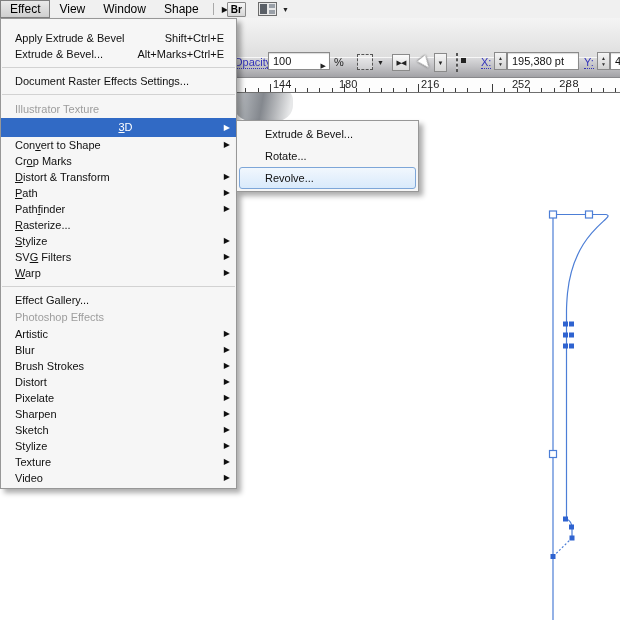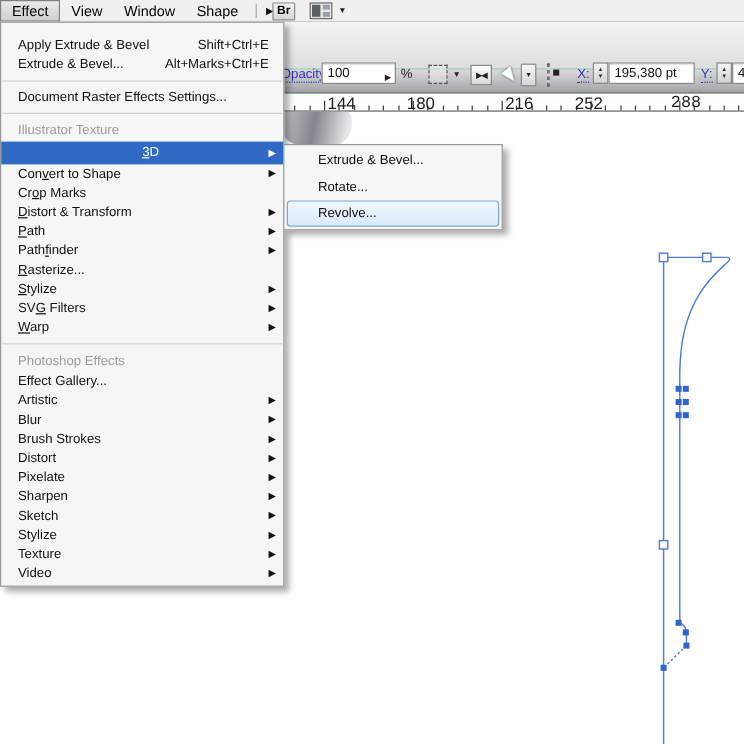--- a/index.html
+++ b/index.html
@@ -1,16 +1,16 @@
 <!DOCTYPE html>
 <html><head>
 <meta charset="utf-8">
 <style>
   html,body{margin:0;padding:0;}
-  .screen{position:relative;width:620px;height:620px;overflow:hidden;background:#15803d;
+  .screen{position:relative;width:620px;height:620px;overflow:hidden;background:#8b5cf6;
     font-family:"Liberation Sans",sans-serif;-webkit-font-smoothing:antialiased;}
 
   
   .menubar{position:absolute;top:0;left:0;right:0;height:18px;background:#f0f0f0;
     display:flex;align-items:center;font-size:12px;z-index:40;}
   .mb-item{height:18px;line-height:18px;padding:0 9px;color:#000;}
   .mb-item.pressed{background:linear-gradient(#eaeaea,#cfcfcf);border:1px solid #7f7f7f;
     height:16px;line-height:16px;}
   .mb-sep{width:1px;height:12px;background:#a9a9a9;margin:0 5px;}
   .br-btn{display:flex;align-items:center;height:15px;margin-left:3px;}
@@ -47,21 +47,21 @@
 
   
   .darkband{position:absolute;top:57px;left:0;right:0;height:21px;
     background:linear-gradient(#dadadc 0%,#c2c2c5 45%,#a2a2a6 100%);
     border-top:1px solid #f7f7f7;border-bottom:1px solid #88888b;box-sizing:border-box;z-index:5;}
   .ruler{position:absolute;top:78px;left:0;right:0;height:15px;background:#fdfdfd;
     border-bottom:1px solid #6f6f6f;box-sizing:border-box;z-index:5;}
   .tick{position:absolute;bottom:0;width:1px;background:#3c3c3c;}
   .tick.major{height:8px;}
   .tick.minor{height:4px;}
-  .tick-label{position:absolute;top:0;font-size:14px;color:#1d1d1d;}
+  .tick-label{position:absolute;top:0;font-size:11px;color:#1d1d1d;}
 
   
   .canvas{position:absolute;top:93px;left:0;right:0;bottom:0;background:#fff;z-index:1;}
   .gray-object{position:absolute;left:233px;top:-4px;width:60px;height:32px;
     border-radius:9px 11px 16px 18px;
     background:linear-gradient(100deg,#d8dadc 0%,#a7abb0 22%,#84888e 48%,#b9bbbe 72%,#e7e8e9 92%);}
   svg.art{position:absolute;left:0;top:0;}
   .p{fill:none;stroke:#4c7ed6;stroke-width:1.2;}
   .p.dotted{stroke-dasharray:2,2;}
   .anchor-hollow{fill:#fff;stroke:#4c7ed6;stroke-width:1.2;}
@@ -181,21 +181,21 @@
       <div class="tick minor" style="left: 541.3px;"></div>
       <div class="tick minor" style="left: 553.7px;"></div>
       <div class="tick major" style="left: 566px;"></div>
       <div class="tick minor" style="left: 578.3px;"></div>
       <div class="tick minor" style="left: 590.7px;"></div>
       <div class="tick minor" style="left: 603px;"></div>
       <div class="tick minor" style="left: 615.3px;"></div>
       <div class="tick-label" style="left: 273px;">144</div>
       <div class="tick-label" style="left: 339px;">180</div>
       <div class="tick-label" style="left: 421px;">216</div>
-      <div class="tick-label" style="left: 479px;">252</div>
+      <div class="tick-label" style="left: 512px;">252</div>
       <div class="tick-label" style="left: 559px; font-family: Liberation Mono, monospace;">288</div>
     </div>
 
   <div class="canvas">
     <div class="gray-object"></div>
     <svg class="art" width="620" height="527" viewBox="0 0 620 527">
       <path class="p" d="M553,121.5 L553,527"></path>
       <path class="p" d="M553,121.5 L606,121.5 C618,124 574,136 567.5,200 C566.8,208 566.5,212 566.5,218
                          L566.5,426 C570.5,427.5 572,430.5 572,435.5 L572,445"></path>
       <path class="p dotted" d="M572,445 L553,463.5"></path>
@@ -230,22 +230,22 @@
       <div class="m-row"><span>Con<u>v</u>ert to Shape</span><span class="sub-arrow">▶</span></div>
       <div class="m-row"><span>Cr<u>o</u>p Marks</span></div>
       <div class="m-row"><span><u>D</u>istort &amp; Transform</span><span class="sub-arrow">▶</span></div>
       <div class="m-row"><span><u>P</u>ath</span><span class="sub-arrow">▶</span></div>
       <div class="m-row"><span>Path<u>f</u>inder</span><span class="sub-arrow">▶</span></div>
       <div class="m-row"><span><u>R</u>asterize...</span></div>
       <div class="m-row"><span><u>S</u>tylize</span><span class="sub-arrow">▶</span></div>
       <div class="m-row"><span>SV<u>G</u> Filters</span><span class="sub-arrow">▶</span></div>
       <div class="m-row"><span><u>W</u>arp</span><span class="sub-arrow">▶</span></div>
       <div class="m-sep"></div>
+      <div class="m-row"><span>Effect Gallery...</span></div>
       <div class="m-row header"><span>Photoshop Effects</span></div>
-      <div class="m-row"><span>Effect Gallery...</span></div>
       <div class="m-row"><span>Artistic</span><span class="sub-arrow">▶</span></div>
       <div class="m-row"><span>Blur</span><span class="sub-arrow">▶</span></div>
       <div class="m-row"><span>Brush Strokes</span><span class="sub-arrow">▶</span></div>
       <div class="m-row"><span>Distort</span><span class="sub-arrow">▶</span></div>
       <div class="m-row"><span>Pixelate</span><span class="sub-arrow">▶</span></div>
       <div class="m-row"><span>Sharpen</span><span class="sub-arrow">▶</span></div>
       <div class="m-row"><span>Sketch</span><span class="sub-arrow">▶</span></div>
       <div class="m-row"><span>Stylize</span><span class="sub-arrow">▶</span></div>
       <div class="m-row"><span>Texture</span><span class="sub-arrow">▶</span></div>
       <div class="m-row"><span>Video</span><span class="sub-arrow">▶</span></div>

